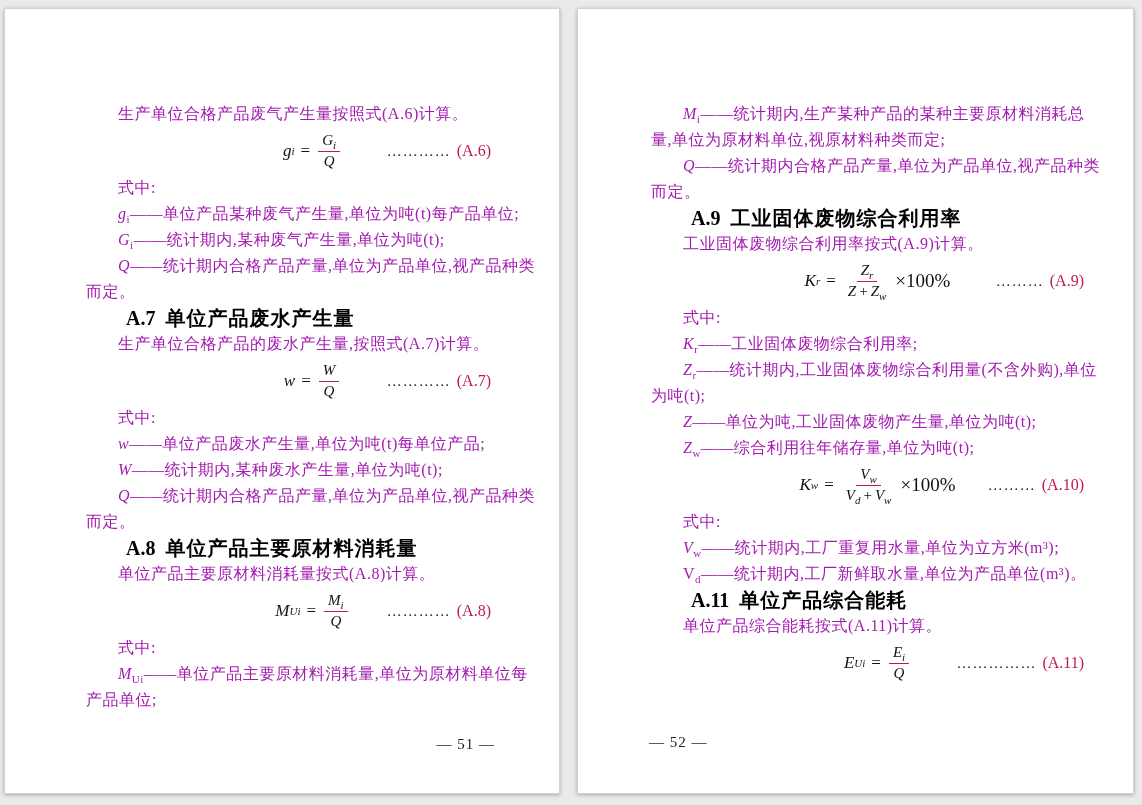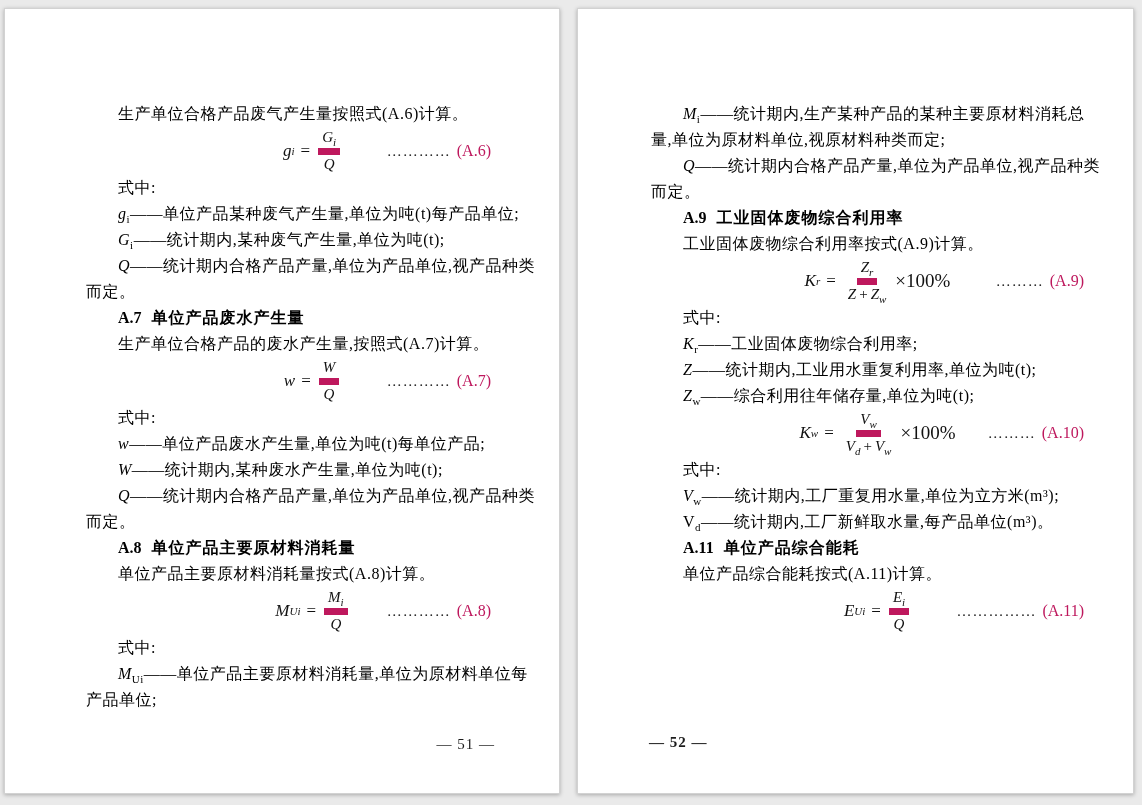--- a/index.html
+++ b/index.html
@@ -19,27 +19,27 @@
     box-sizing:border-box;
   }
   .pg-right { width:557px; }
   .inner { box-sizing:border-box; }
   .pg-left  .inner { padding:92px 20px 0 81px; }
   .pg-right .inner { padding:92px 29px 0 73px; }
 
   .para {
     margin:0;
     font-size:16px; line-height:26px;
-    color:#000000;
+    color:#a21caf;
     text-indent:2em;
     letter-spacing:0.5px;
   }
   .heading {
     margin:0;
-    font-size:16px; line-height:26px;
+    font-size:20px; line-height:26px;
     color:#000;
     text-indent:2em;
     font-weight:bold;
   }
   .h-num { font-family:"Liberation Serif","DejaVu Serif",serif; margin-right:10px; }
   .h-title { font-family:"Liberation Sans","DejaVu Sans",sans-serif; letter-spacing:1px; }
 
   .mv { font-family:"Liberation Serif","DejaVu Serif",serif; font-style:italic; }
   .mv.up { font-style:normal; }
   sub.ms { font-size:11px; font-style:normal; line-height:0; }
@@ -55,40 +55,40 @@
     font-family:"Liberation Serif","DejaVu Serif",serif;
     font-size:17px; color:#111;
   }
   .f-math i { font-style:italic; }
   .f-math sub { font-size:11px; font-style:italic; line-height:0; }
   .eq { margin:0 6px; }
   .frac {
     display:inline-flex; flex-direction:column; align-items:center;
     font-size:15px; line-height:1.3; margin:0 2px;
   }
-  .frac .num { border-bottom:7px solid #be185d; padding:0 4px; }
+  .frac .num { border-bottom:1px solid #be185d; padding:0 4px; }
   .frac .den { padding:0 4px; }
   .op { margin:0 3px; font-style:normal; }
   .times { font-size:19px; font-style:normal; margin-left:3px; }
   .f-trail {
     position:absolute; top:50%; transform:translateY(-50%);
     display:flex; align-items:center; gap:6px;
   }
   .pg-left  .f-trail { right:48px; }
   .pg-right .f-trail { right:20px; }
   .dots { font-size:15px; color:#222; letter-spacing:1px; white-space:nowrap; }
   .flabel { font-size:16px; color:#be185d; white-space:nowrap; }
 
   .pagenum {
     position:absolute;
     font-size:15px; color:#1c1c1c; letter-spacing:1px;
     font-family:"Liberation Serif","DejaVu Serif",serif;
   }
   .pagenum-left  { bottom:40px; right:64px;margin-top:7px; }
-  .pagenum-right { bottom:42px; left:71px;font-weight:bold; }
+  .pagenum-right { bottom:42px; left:71px; }
 </style>
 </head>
 <body>
 
 <div class="spread">
 
   <div class="page pg-left">
     <div class="inner">
 
       <p class="para">生产单位合格产品废气产生量按照式(A.6)计算。</p>
@@ -185,21 +185,22 @@
             <span class="times">×100%</span>
           </span>
         <span class="f-trail">
             <span class="dots">………</span>
             <span class="flabel">(A.9)</span>
           </span>
       </div>
 
       <p class="para">式中:</p>
       <p class="para"><span class="mv">K</span><sub class="ms">r</sub><span>——工业固体废物综合利用率;</span></p>
-      <p class="para"><span class="mv">Z</span><span>——统计期内,工业用水重复利用率,单位为吨(t);</span></p>
+      <p class="para"><span class="mv">Z</span><sub class="ms">r</sub><span>——统计期内,工业固体废物综合利用量(不含外购),单位为吨(t);</span></p>
+      <p class="para"><span class="mv">Z</span><span>——单位为吨,工业固体废物产生量,单位为吨(t);</span></p>
       <p class="para"><span class="mv">Z</span><sub class="ms">w</sub><span>——综合利用往年储存量,单位为吨(t);</span></p>
 
 
       <div class="formula">
         <span class="f-math">
             <i>K</i>
             <sub>w</sub>
             <span class="eq">=</span>
             <span class="frac">
               <span class="num"><i>V</i><sub>w</sub></span>
@@ -208,21 +209,21 @@
             <span class="times">×100%</span>
           </span>
         <span class="f-trail">
             <span class="dots">………</span>
             <span class="flabel">(A.10)</span>
           </span>
       </div>
 
       <p class="para">式中:</p>
       <p class="para"><span class="mv">V</span><sub class="ms">w</sub><span>——统计期内,工厂重复用水量,单位为立方米(m³);</span></p>
-      <p class="para"><span class="mv up">V</span><sub class="ms">d</sub><span>——统计期内,工厂新鲜取水量,每产品单位(m³)。</span></p>
+      <p class="para"><span class="mv up">V</span><sub class="ms">d</sub><span>——统计期内,工厂新鲜取水量,单位为产品单位(m³)。</span></p>
 
       <p class="heading"><span class="h-num">A.11</span><span class="h-title">单位产品综合能耗</span></p>
       <p class="para">单位产品综合能耗按式(A.11)计算。</p>
 
       <div class="formula">
         <span class="f-math">
             <i>E</i>
             <sub>Ui</sub>
             <span class="eq">=</span>
             <span class="frac">

